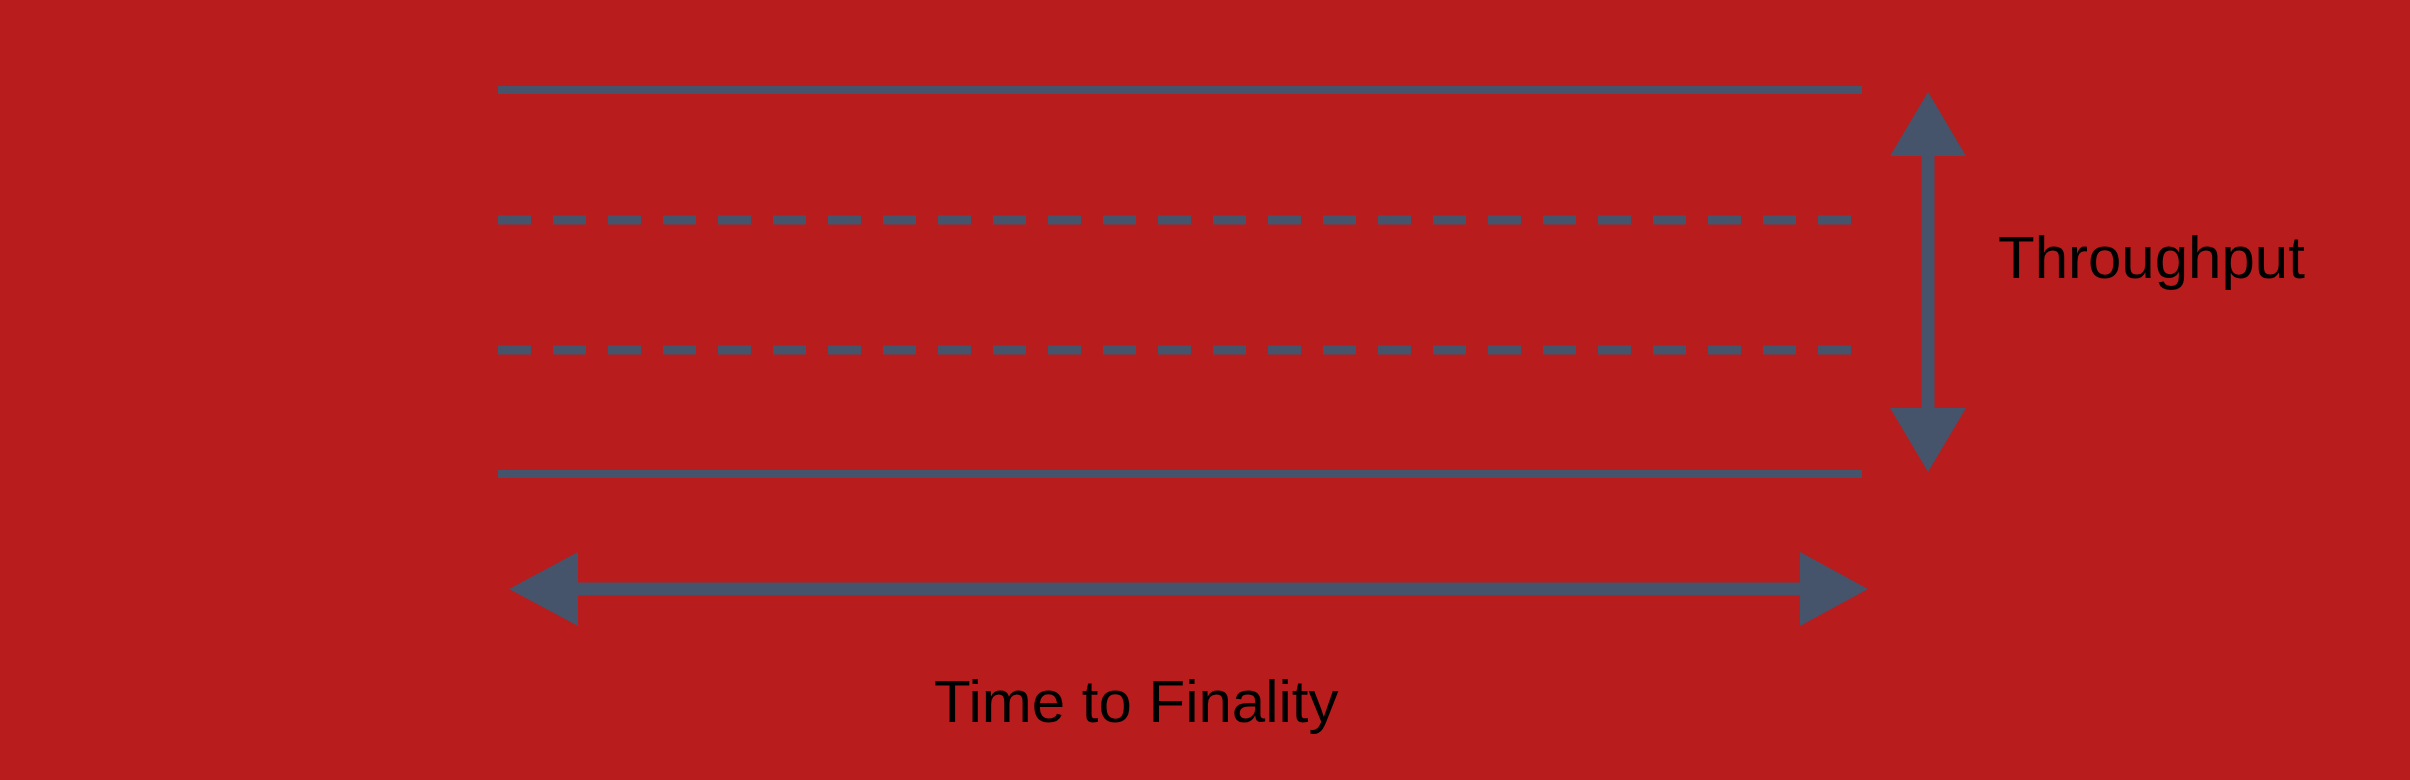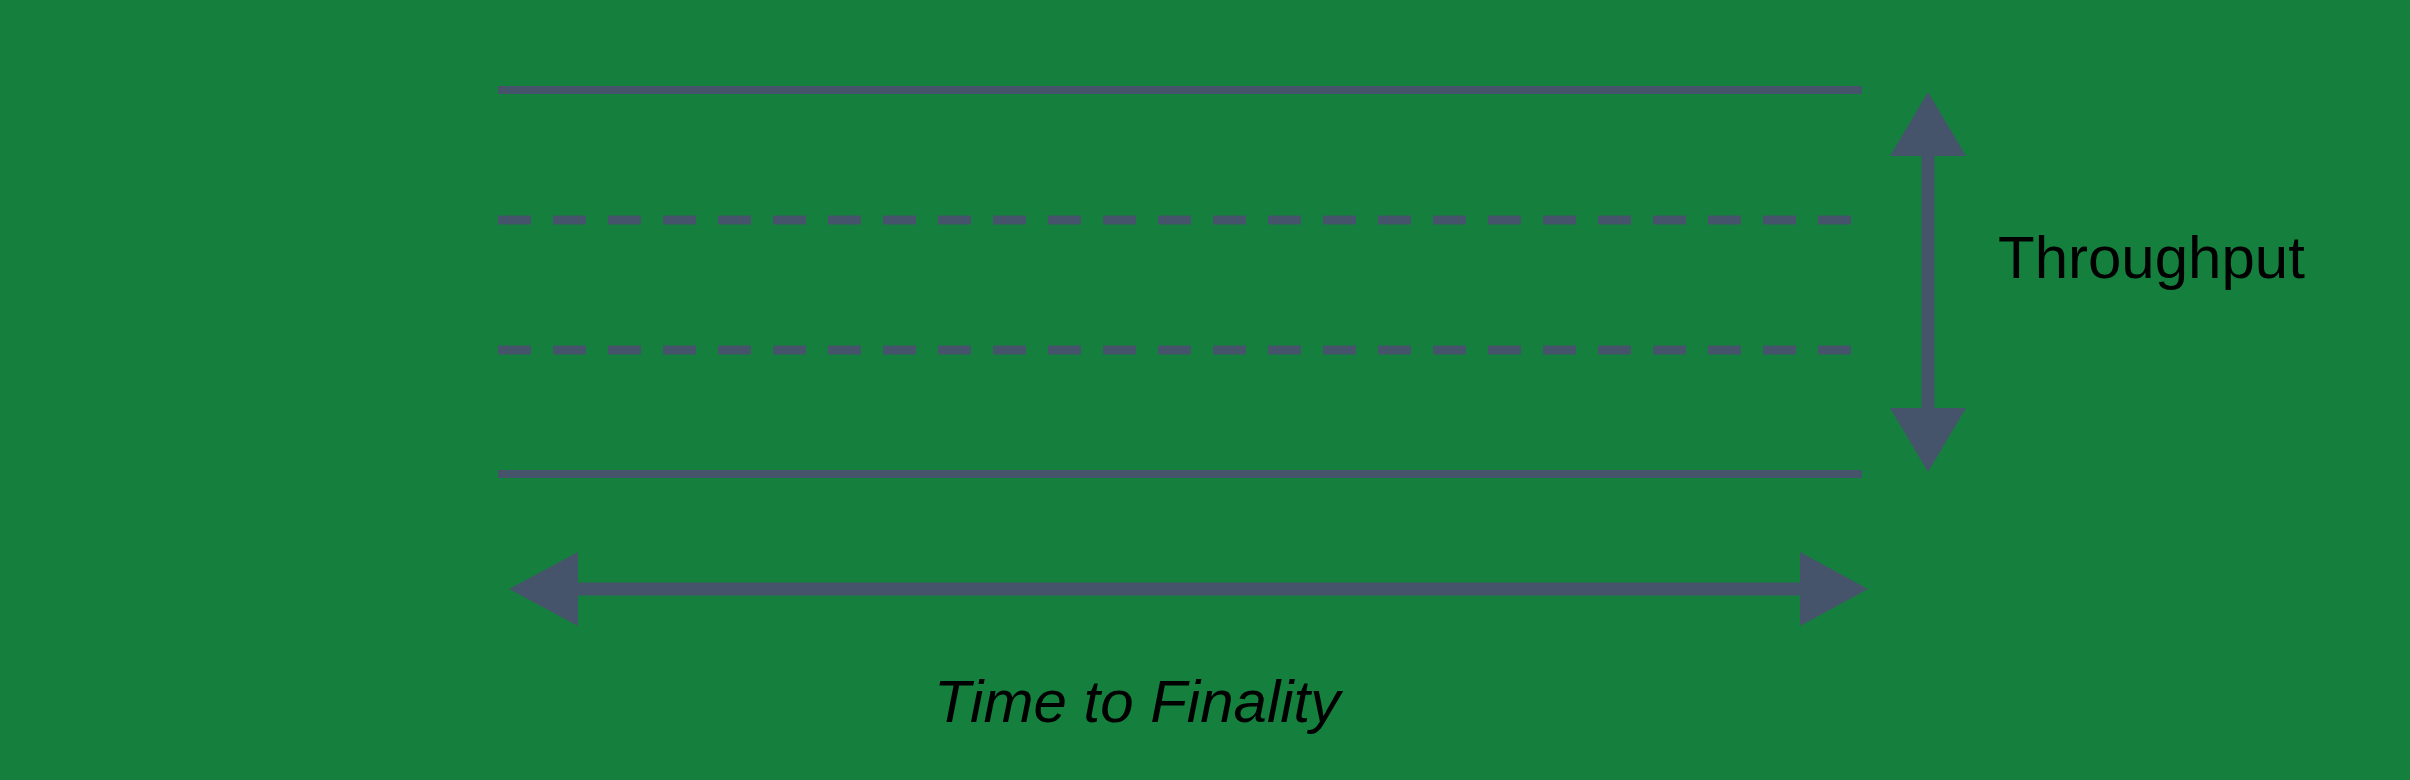--- a/index.html
+++ b/index.html
@@ -36,27 +36,26 @@
     white-space: nowrap;
     letter-spacing: 0px;
   }
   #throughput-label {
     left: 1998px;
     top: 228px;
   }
   #time-to-finality-label {
     left: 934px;
     top: 672px;
-    font-style: italic;
   }
 </style>
 </head>
 <body>
 
-<div id="canvas" style="background: #15803d;">
+<div id="canvas" style="background: #b91c1c;">
 
   <svg id="diagram-svg" viewBox="0 0 2410 780" xmlns="http://www.w3.org/2000/svg">
 
     <g>
       <line x1="498" y1="90" x2="1862" y2="90" stroke="#46546b" stroke-width="8" stroke-linecap="butt"></line>
 
       <line x1="498" y1="220" x2="1862" y2="220" stroke="#46546b" stroke-width="9" stroke-linecap="butt" stroke-dasharray="33 22"></line>
 
       <line x1="498" y1="350" x2="1862" y2="350" stroke="#46546b" stroke-width="9" stroke-linecap="butt" stroke-dasharray="33 22"></line>
 

